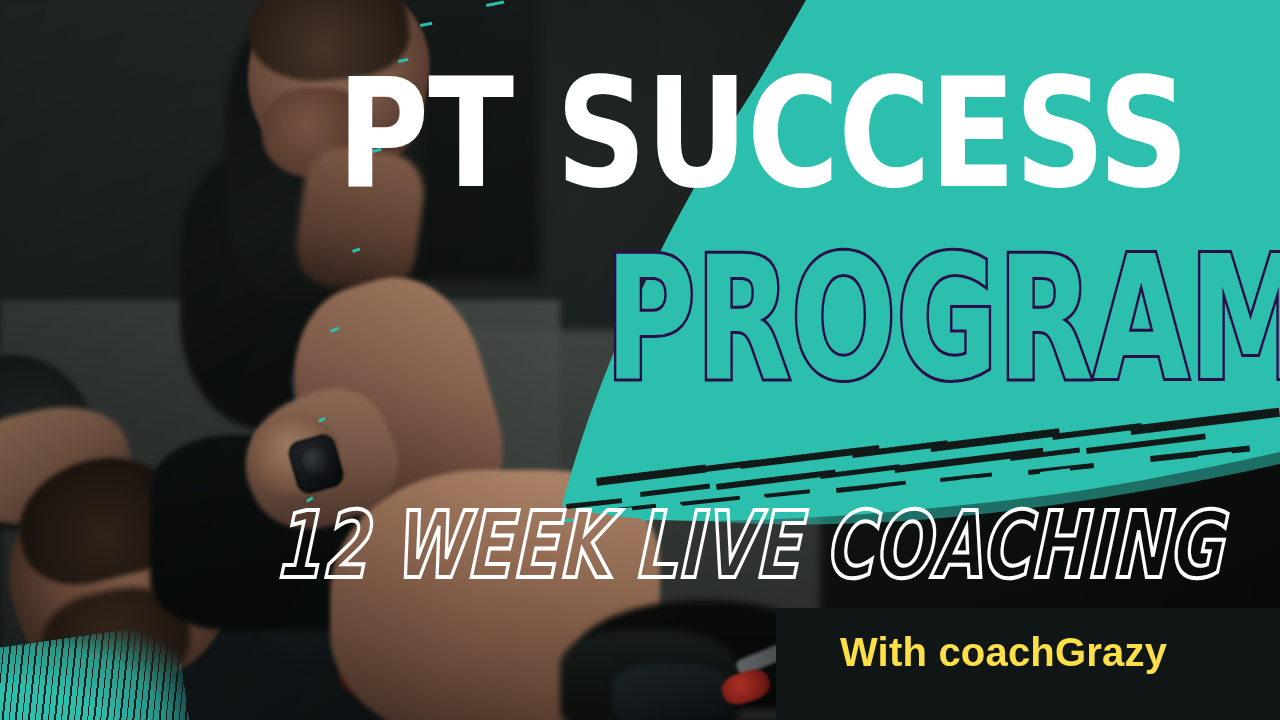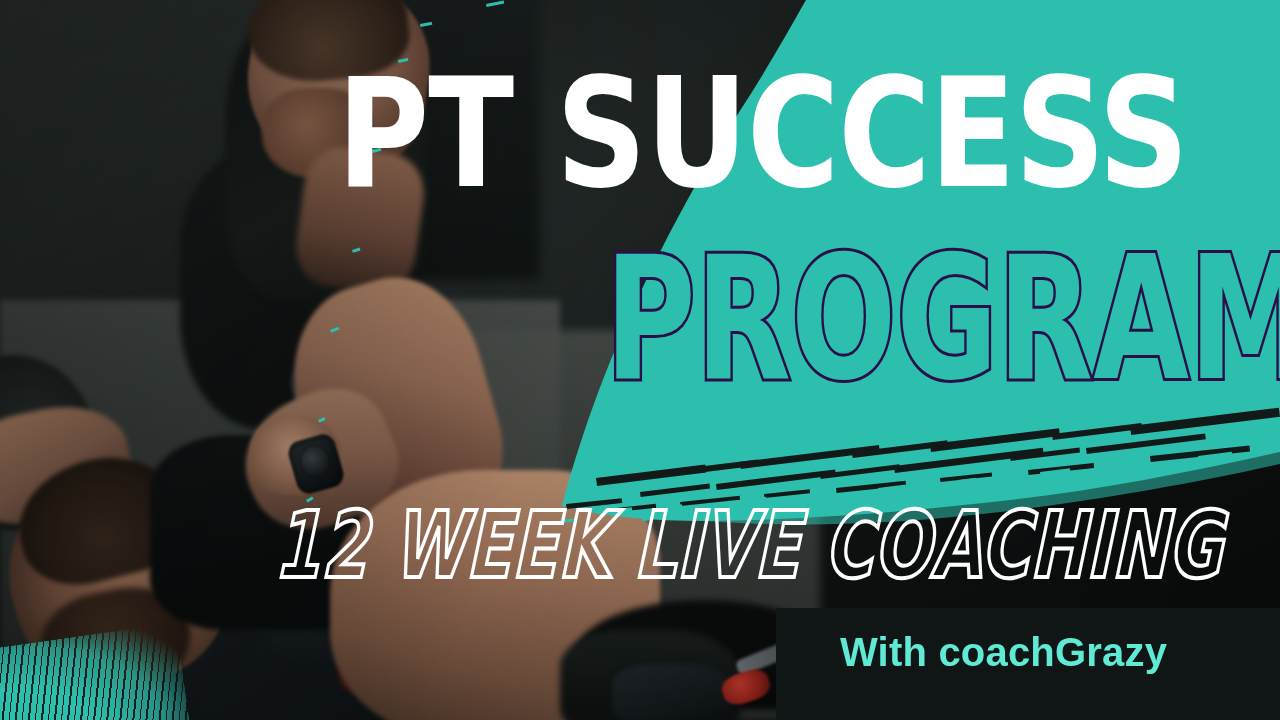--- a/index.html
+++ b/index.html
@@ -270,21 +270,21 @@
     letter-spacing:1px;
   }
 
   
   .panel{
     position:absolute;left:776px;top:608px;width:504px;height:112px;
     background:#101615;
   }
   .byline{
     position:absolute;left:840px;top:630px;
-    font-size:40px;font-weight:700;color:#5eead4;
+    font-size:40px;font-weight:700;color:#fde047;
     font-family:"Liberation Sans",sans-serif;
     letter-spacing:.2px;white-space:nowrap;
   }
 </style>
 </head>
 <body>
 
 <div class="stage" style="--teal:#2dbfae; --ink:#2a0f4a;
             --tealmask:
               linear-gradient(104deg, transparent 0%, transparent 28%, #000 40%, #000 100%);">

